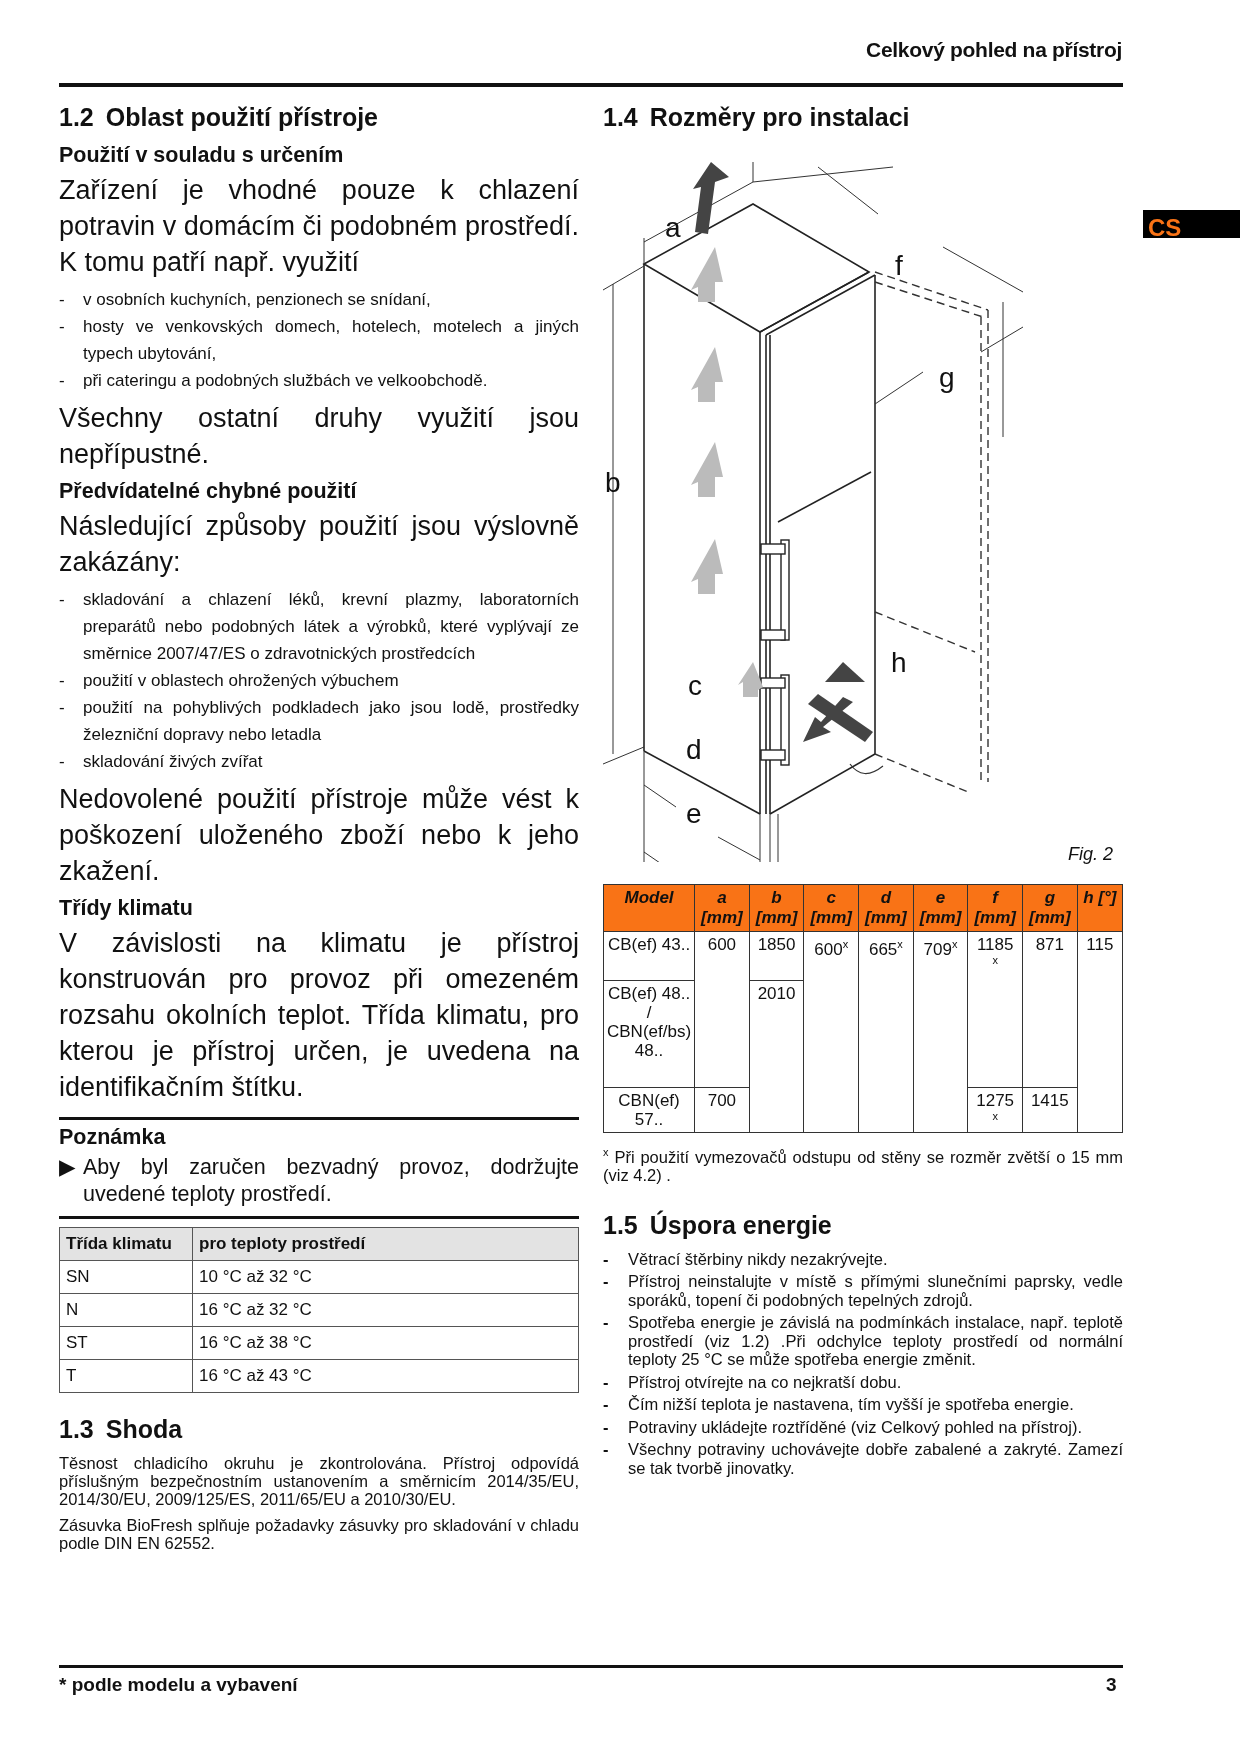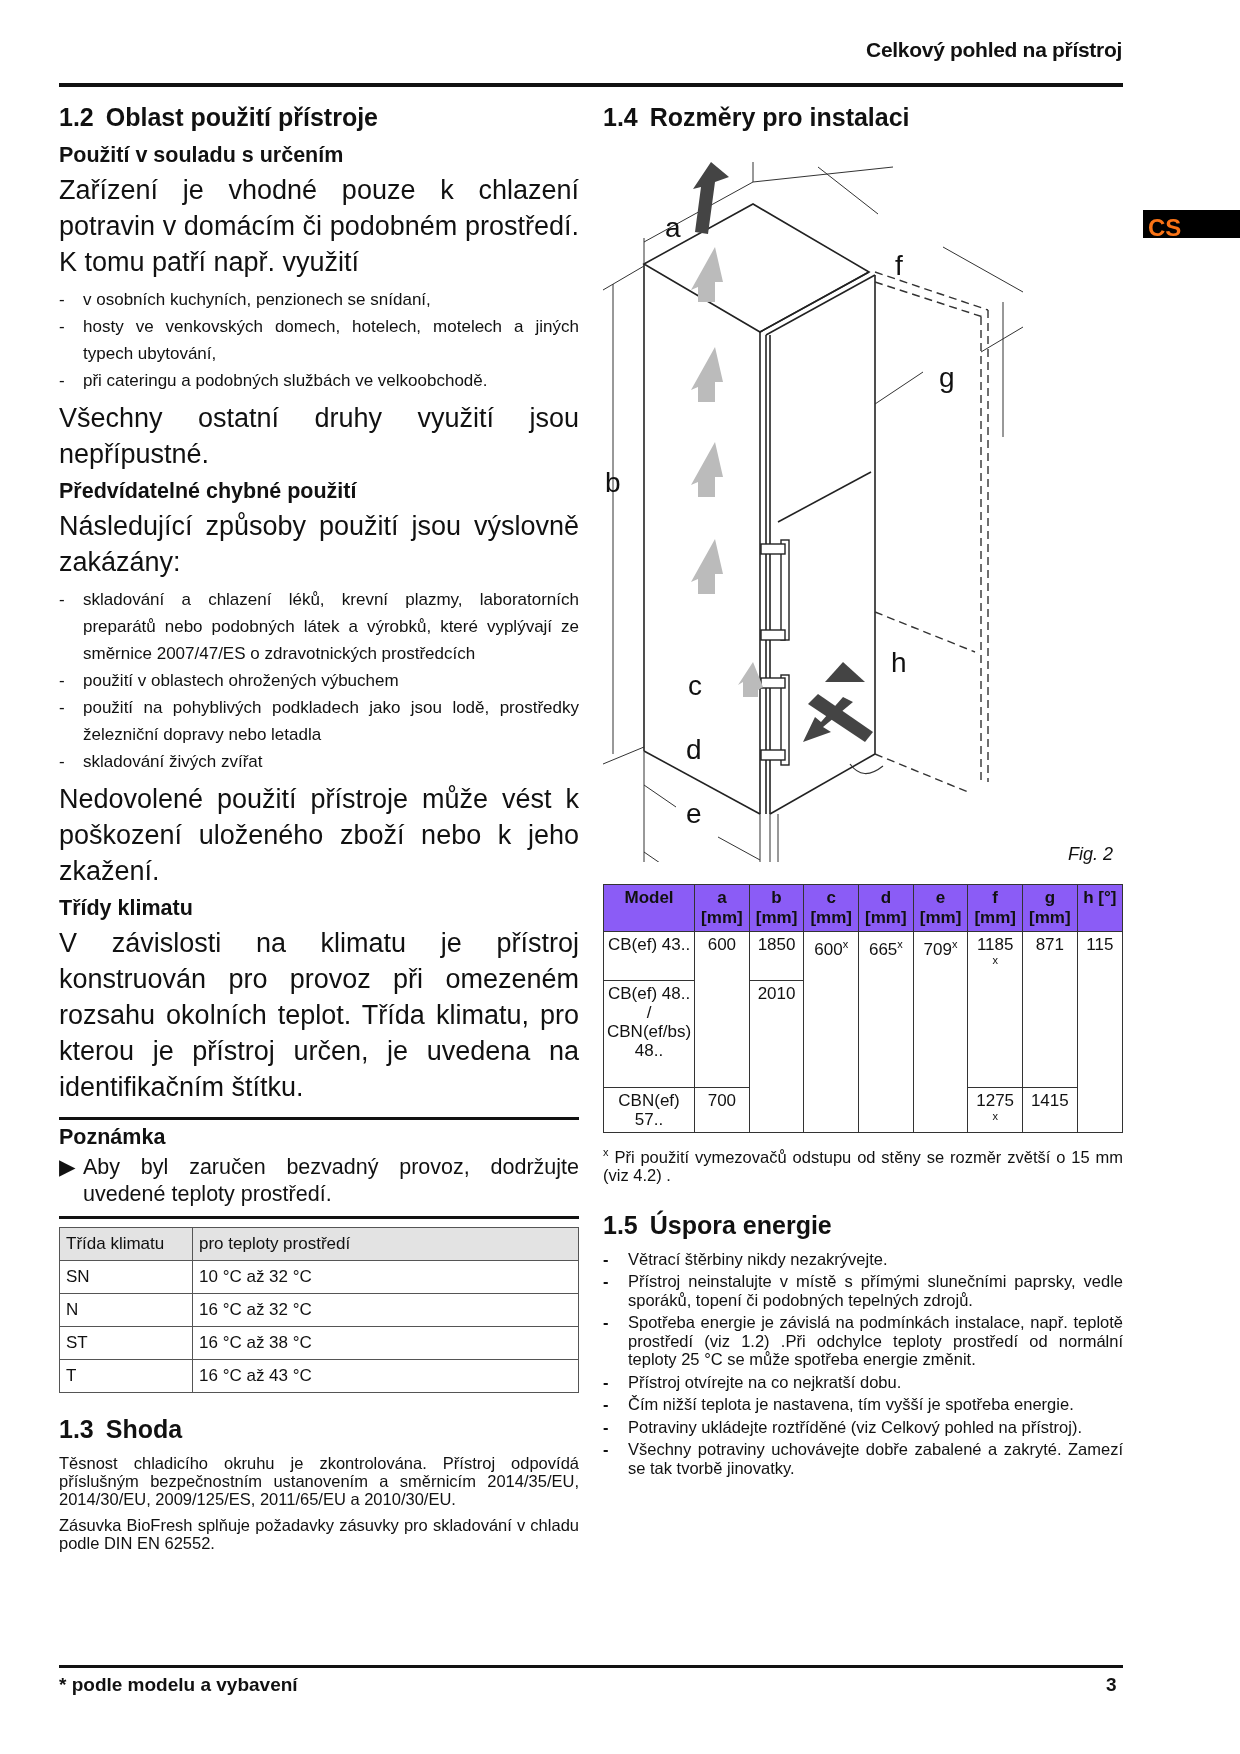--- a/index.html
+++ b/index.html
@@ -18,34 +18,34 @@
   ul.dash { list-style: none; margin: 0 0 6px 0; padding: 0; }
   ul.dash li { font-size: 17px; line-height: 27px; position: relative; padding-left: 24px; text-align: justify; }
   ul.dash li::before { content: "-"; position: absolute; left: 0; }
 
   .note-rule { height: 3px; background: #111; margin: 12px 0 4px 0; }
   .note-item { font-size: 21.5px; line-height: 27px; position: relative; padding-left: 24px; text-align: justify; }
   .note-item .tri { position: absolute; left: 0; top: 0; }
 
   table.climate { border-collapse: collapse; width: 520px; margin-top: 8px; font-size: 17px; }
   table.climate th, table.climate td { border: 1px solid #555; padding: 6px 6px; text-align: left; height: 20px; }
-  table.climate th { background: #e3e3e3; font-weight: normal; }
+  table.climate th { background: #e3e3e3; font-weight: bold; }
   table.climate td:first-child, table.climate th:first-child { width: 120px; }
 
   p.small { font-size: 16.5px; line-height: 18px; margin: 0 0 8px 0; text-align: justify; }
   ul.sdash { list-style: none; margin: 0; padding: 0; }
   ul.sdash li { font-size: 16.5px; line-height: 18.5px; position: relative; padding-left: 25px; margin-bottom: 4px; text-align: justify; }
   ul.sdash li::before { content: "-"; position: absolute; left: 0; font-weight: bold; }
 
   .diagram { position: relative; width: 520px; height: 720px; margin-top: 6px; }
   .fig-label { position: absolute; right: 40px; top: 740px; font-style: italic; font-size: 18px; }
 
   table.dims { border-collapse: collapse; width: 520px; font-size: 17px; margin-top: 22px; }
   table.dims th, table.dims td { border: 1px solid #333; padding: 3px 3px; vertical-align: top; text-align: center; }
-  table.dims th { background: #8b5cf6; font-weight: bold; line-height: 20px; }
+  table.dims th { background: #f97316; font-weight: bold; line-height: 20px; font-style: italic; }
   table.dims td { line-height: 19px; }
   table.dims td.model { text-align: center; }
   sup.x { font-size: 11px; }
   .xline { display: block; font-size: 11px; line-height: 12px; }
 
   .footer-rule { position: absolute; left: 59px; top: 1665px; width: 1064px; height: 3px; background: #111; }
   .footer-note { position: absolute; left: 59px; top: 1674px; font-weight: bold; font-size: 19px; }
   .footer-page { position: absolute; left: 1106px; top: 1674px; font-weight: bold; font-size: 19px; }
 </style>
 </head>

